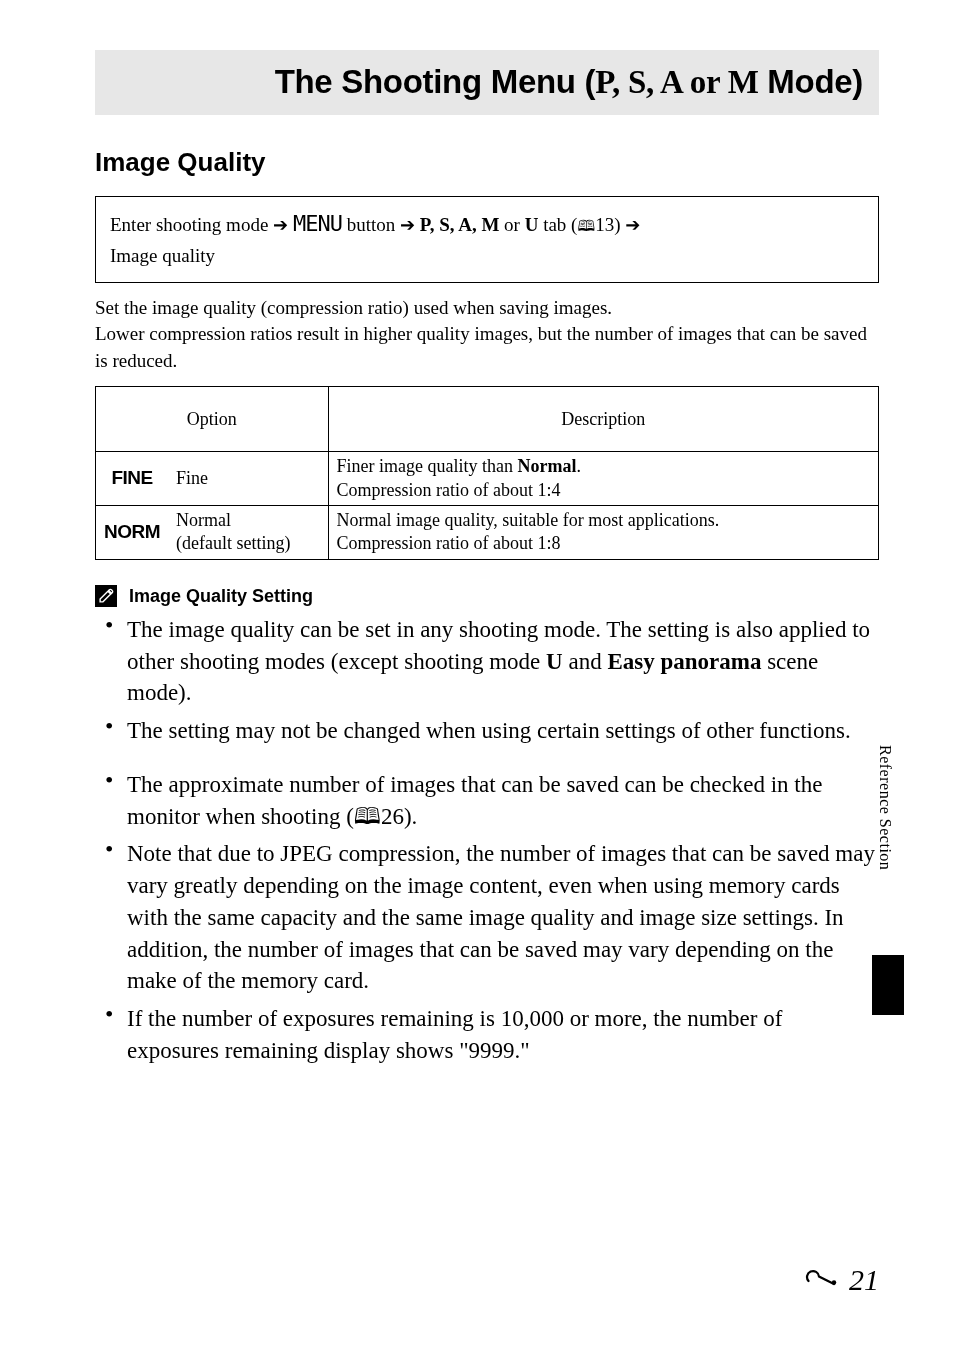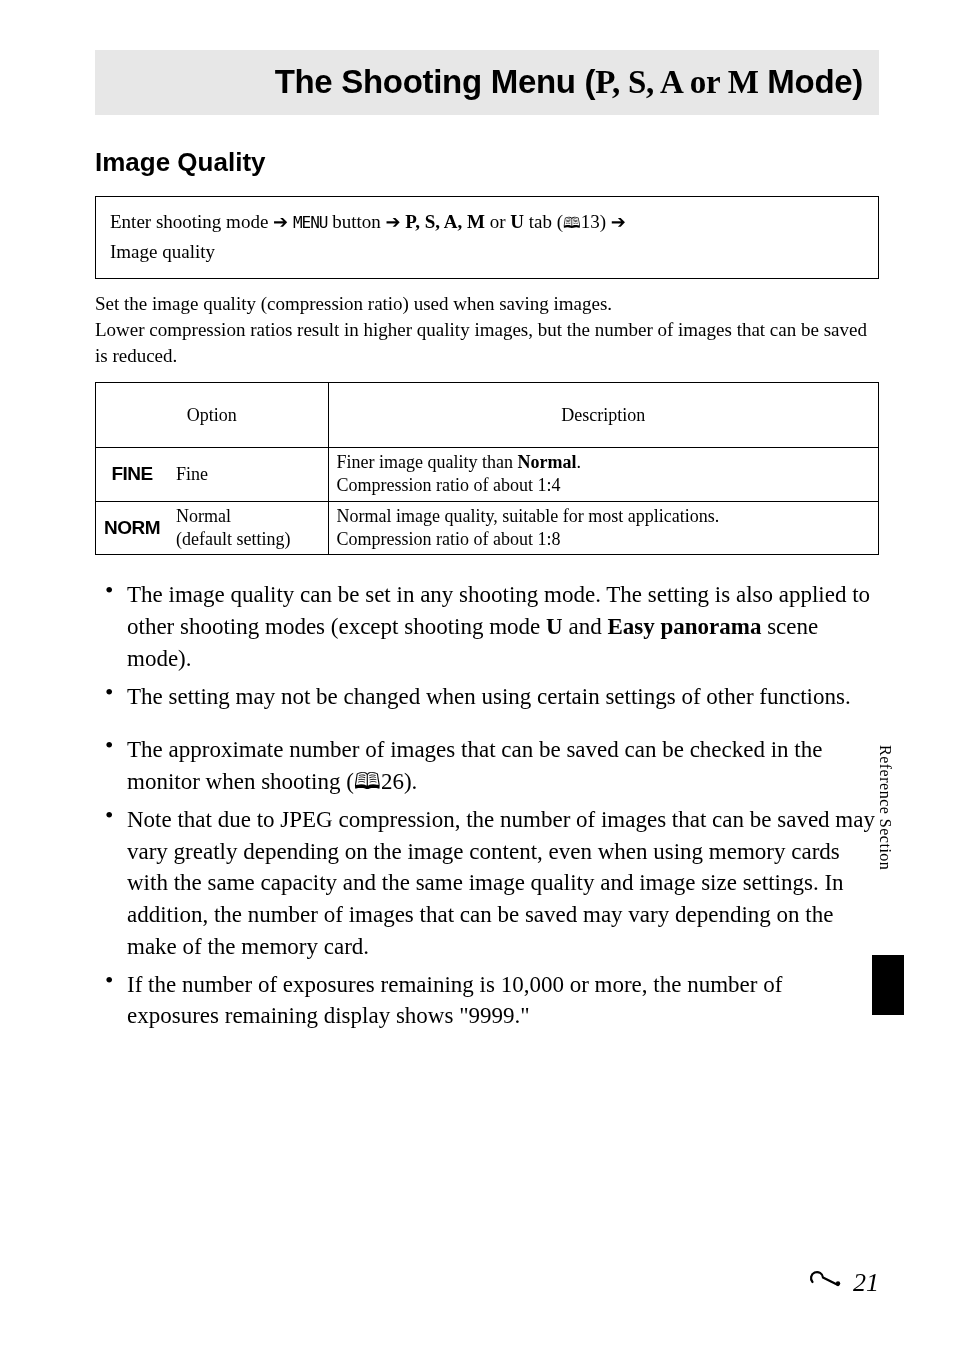--- a/index.html
+++ b/index.html
@@ -32,21 +32,21 @@
     margin-bottom: 16px;
   }
   .nav-box {
     border: 1px solid #000;
     padding: 10px 14px 12px 14px;
     font-size: 19px;
     line-height: 1.55;
     margin-bottom: 12px;
   }
   .nav-box .arrow { font-size: 18px; }
-  .nav-box .micon { font-family: monospace; letter-spacing: -1px; font-size: 16px; }
+  .nav-box .micon { font-family: monospace; letter-spacing: -1px; font-size: 22px; }
   .nav-box .modeletters { font-family: serif; font-weight: bold; }
   .nav-box .book { font-size: 15px; vertical-align: 0; }
   p.body { font-size: 19px; line-height: 1.38; margin-bottom: 12px; }
   table.opts {
     width: 100%;
     border-collapse: collapse;
     border: 1px solid #000;
     margin-bottom: 24px;
   }
   table.opts th {
@@ -123,21 +123,21 @@
     top: 955px;
     width: 32px;
     height: 60px;
     background: #000;
   }
   .pagefoot {
     position: absolute;
     right: 75px;
     bottom: 45px;
     font-style: italic;
-    font-size: 26px;
+    font-size: 30px;
     display: flex;
     gap: 3px;
   }
   .pagefoot .decor svg { width: 42px; height: 24px; }
 </style>
 </head>
 <body>
 
 <div class="title-bar">
   <h1>
@@ -174,20 +174,28 @@
       <td class="iconcell">NORM</td>
       <td class="namecell" style="white-space: pre-line;">Normal
 (default setting)</td>
       <td style="white-space: pre-line;"><span>Normal image quality, suitable for most applications.
 Compression ratio of about 1:8</span></td>
     </tr>
   </tbody>
 </table>
 
 <div class="note-block">
+  <div class="note-head">
+    <span class="nicon">
+      <svg viewBox="0 0 24 24">
+          <path d="M3 17l11-11 4 4-11 11H3v-4z M15 5l1-1a2 2 0 0 1 3 0l1 1a2 2 0 0 1 0 3l-1 1-4-4z" fill="none" stroke="#fff" stroke-width="2"></path>
+        </svg>
+    </span>
+    <span class="ntitle">Image Quality Setting</span>
+  </div>
   <ul class="bullets">
     <li>
       <span>The image quality can be set in any shooting mode. The setting is also applied to other shooting modes (except shooting mode </span><span class="modelchar">U</span><span> and </span><span class="bold">Easy panorama</span><span> scene mode).</span>
     </li>
     <li>The setting may not be changed when using certain settings of other functions.</li>
   </ul>
 </div>
 
 <div class="note-block">
   <ul class="bullets">

